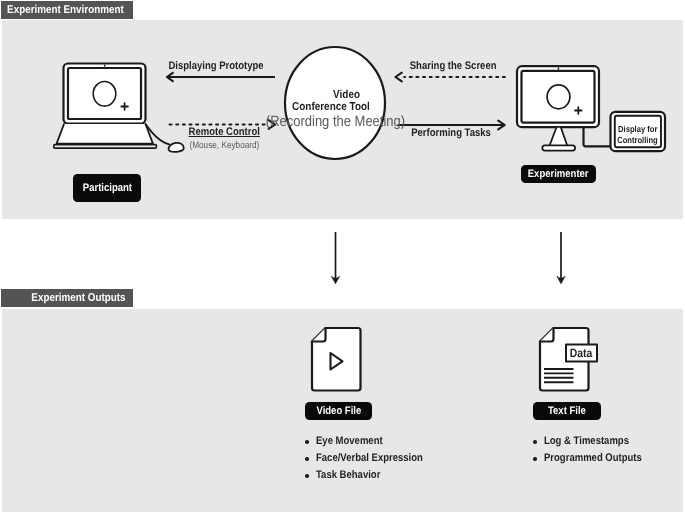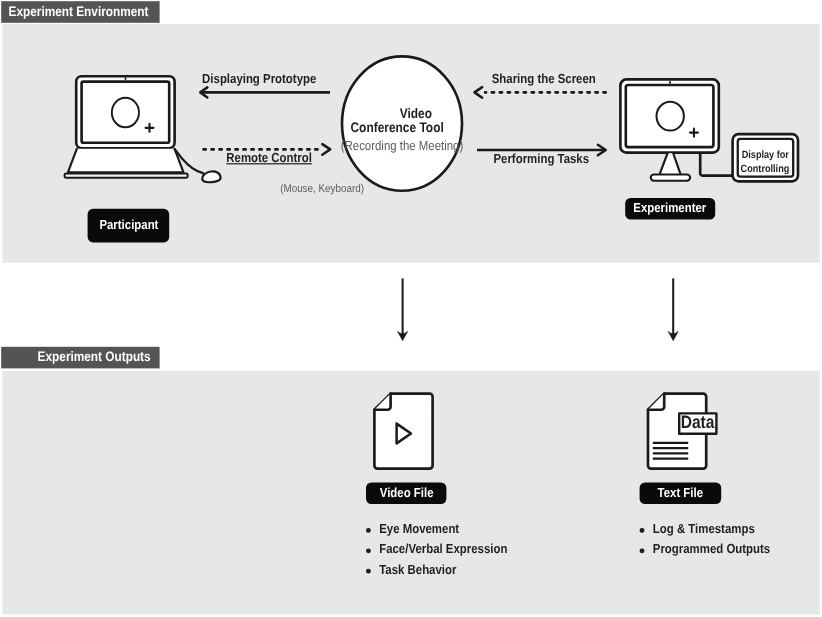--- a/index.html
+++ b/index.html
@@ -15,25 +15,25 @@
   svg{position:absolute;left:0;top:0;overflow:visible;}
   .lbl{position:absolute;background:#0a0a0a;color:#ffffff;border-radius:4.5px;
        font-size:11px;font-weight:bold;display:flex;align-items:center;
        justify-content:center;white-space:nowrap;}
   .lbl > span{display:inline-block;transform:scaleX(0.865);}
   .txt{position:absolute;white-space:nowrap;color:#1f1f1f;
        display:flex;align-items:flex-start;}
   .txt > span{display:inline-block;transform:scaleX(0.865);transform-origin:center;}
   .tc{justify-content:center;}
   .hub-main{font-size:11.5px;font-weight:bold;line-height:13px;}
-  .hub-sub{font-size:11px;color:#5a5a5a;line-height:12px;}
+  .hub-sub{font-size:15px;color:#5a5a5a;line-height:12px;}
   .arrow-lbl{font-size:11px;font-weight:bold;line-height:13px;}
   .arrow-sub{font-size:9.5px;color:#5a5a5a;line-height:12px;}
   .dfc{font-size:8.8px;font-weight:bold;line-height:11px;}
-  .databadge{font-size:15px;font-weight:bold;line-height:12px;}
+  .databadge{font-size:12px;font-weight:bold;line-height:12px;}
   .bullets{position:absolute;margin:0;padding:0;list-style:none;}
   .bullets li{font-size:11px;font-weight:bold;color:#1f1f1f;line-height:17px;white-space:nowrap;
               position:relative;padding-left:13px;}
   .bullets li::before{content:"";position:absolute;left:2px;top:7px;width:3.6px;height:3.6px;
                       border-radius:50%;background:#1f1f1f;}
   .bullets li > span{display:inline-block;transform:scaleX(0.865);transform-origin:left;}
 </style>
 </head>
 <body>
 
@@ -138,21 +138,21 @@
   <div class="txt tc hub-sub" style="left:280px;top:116px;width:110px;">
       <span>(Recording the Meeting)</span>
     </div>
 
   <div class="txt tc arrow-lbl" style="left:161px;top:60px;width:111px;">
       <span>Displaying Prototype</span>
     </div>
   <div class="txt tc arrow-lbl" style="left:169px;top:126px;width:111px;text-decoration:underline;">
       <span>Remote Control</span>
     </div>
-  <div class="txt tc arrow-sub" style="left:169px;top:152px;width:111px;margin-left:44px;">
+  <div class="txt tc arrow-sub" style="left:169px;top:140px;width:111px;">
       <span>(Mouse, Keyboard)</span>
     </div>
   <div class="txt tc arrow-lbl" style="left:398px;top:60px;width:111px;">
       <span>Sharing the Screen</span>
     </div>
   <div class="txt tc arrow-lbl" style="left:396px;top:127px;width:111px;">
       <span>Performing Tasks</span>
     </div>
 
   <div class="lbl" style="left:73px;top:174px;width:68px;height:28px;">

